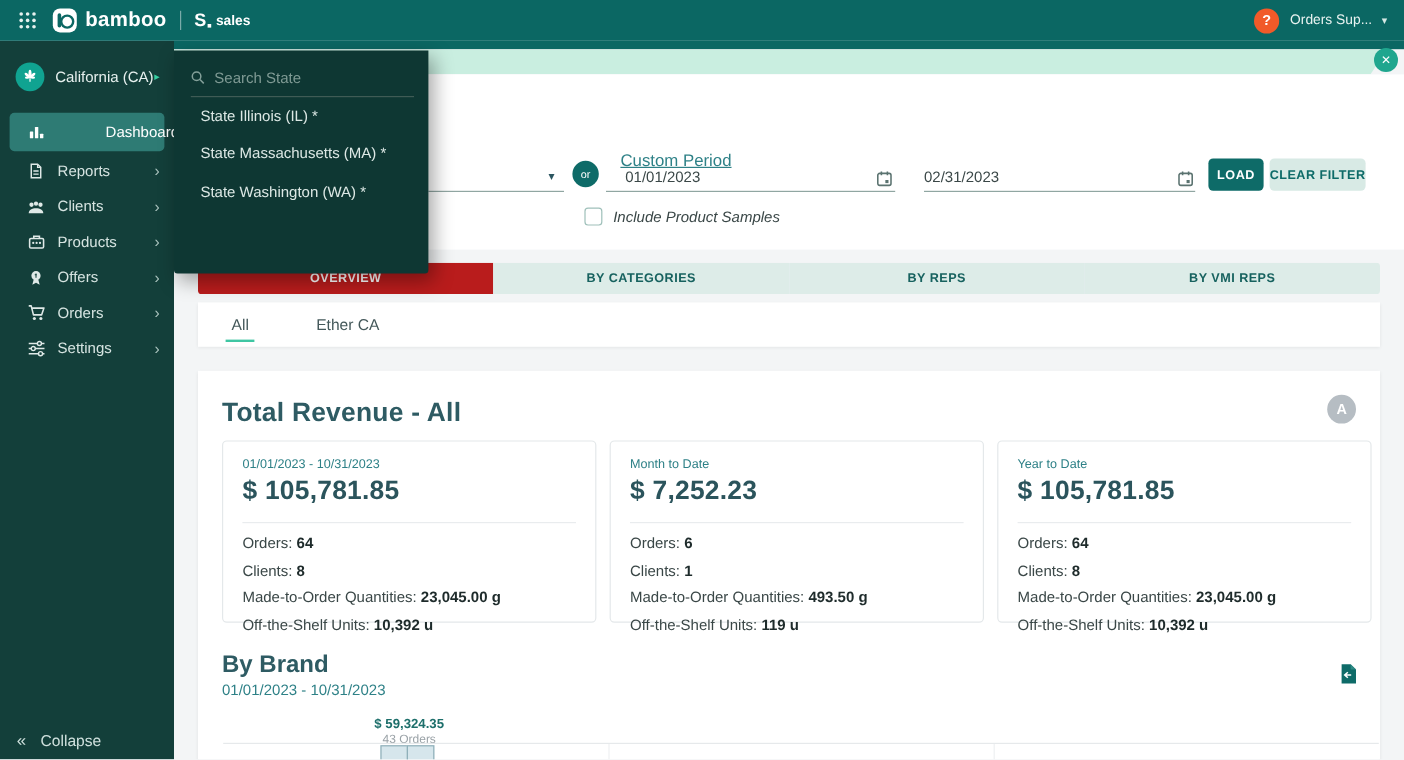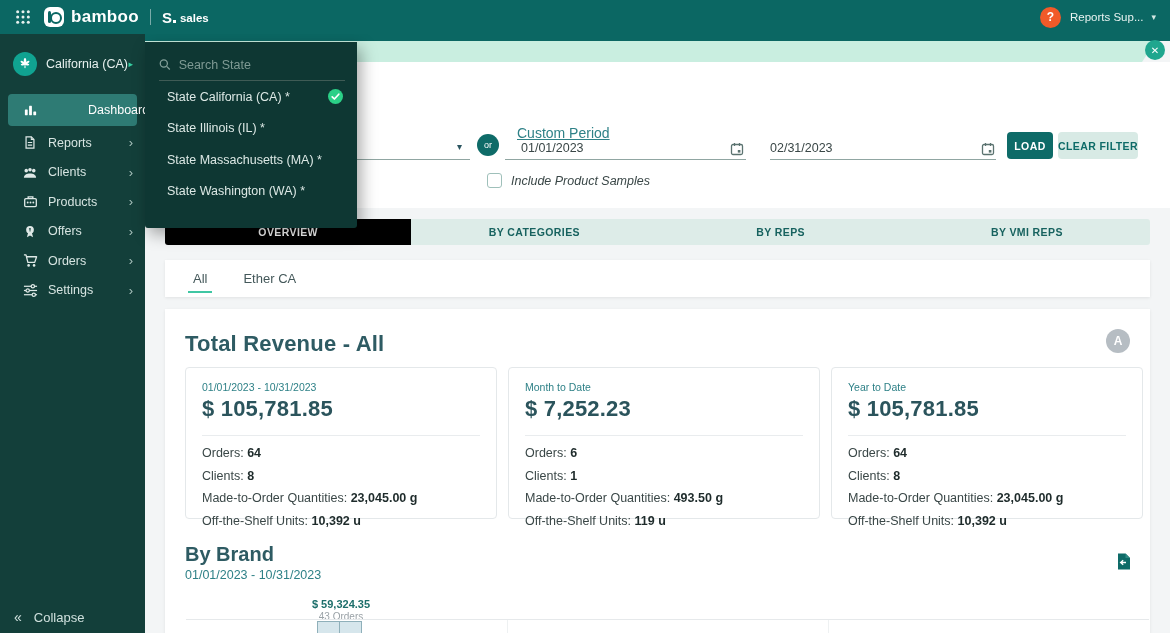--- a/index.html
+++ b/index.html
@@ -76,26 +76,26 @@
                letter-spacing:.4px; cursor:pointer; font-family:inherit; }
   .cb-box { position:absolute; left:342px; top:111px; width:15px; height:15px; border:1.5px solid #9fc0ba;
             border-radius:3px; background:#fff; cursor:pointer; }
   .cb-label { position:absolute; left:366px; top:112px; font-size:12.5px; color:#3a4747;font-style:italic; }
 
   
   .tabs { position:absolute; left:165px; top:219px; width:985px; height:26px; display:flex;
           border-radius:3px; overflow:hidden; }
   .tab { flex:1; display:flex; align-items:center; justify-content:center; font-size:10.5px;
          font-weight:bold; letter-spacing:.4px; background:#ddece8; color:#17625f; cursor:pointer; }
-  .tab.active { background:#000000; color:#fff; }
-
-  
-  .subtab-card { position:absolute; left:165px; top:260px; width:985px; height:37px; background:#fff;
+  .tab.active { background:#b91c1c; color:#fff; }
+
+  
+  .subtab-card { position:absolute; left:165px; top:252px; width:985px; height:37px; background:#fff;
                  box-shadow:0 1px 3px rgba(0,0,0,.08); display:flex; align-items:center;
-                 padding:0 28px; gap:36px; }
+                 padding:0 28px; gap:56px; }
   .subtab { font-size:13px; color:#44585a; height:100%; display:flex; align-items:center;
             position:relative; cursor:pointer; }
   .subtab.active::after { content:""; position:absolute; left:-5px; right:-5px; bottom:4px;
                           height:2px; background:#3fc6a3; }
 
   
   .main-card { position:absolute; left:165px; top:309px; width:985px; height:332px; background:#fff;
                box-shadow:0 1px 3px rgba(0,0,0,.08); }
   .rev-title { position:absolute; left:20px; top:22px; font-size:22px; color:#2e5b63; letter-spacing:.2px; }
   .a-badge { position:absolute; left:941px; top:20px; width:24px; height:24px; border-radius:50%;
@@ -158,21 +158,21 @@
     <div class="logo-mark"></div>
     <div class="logo-text">bamboo</div>
     <div class="top-divider"></div>
     <div class="sales-logo">
       <span class="sales-s">S</span>
       <span class="sales-sub"></span>
       <span class="sales-word">sales</span>
     </div>
     <div class="top-user">
       <div class="avatar">?</div>
-      <span class="user-name">Reports Sup...</span>
+      <span class="user-name">Orders Sup...</span>
       <span class="user-caret">▾</span>
     </div>
   </header>
 
   <aside class="sidebar">
     <div class="state-row">
       <div class="leaf-circle">
         <svg width="18" height="18" viewBox="0 0 24 24">
           <g fill="#ffffff" transform="translate(12,12.5)">
             <ellipse cx="0" cy="-4" rx="1.7" ry="4.4"></ellipse>
@@ -400,29 +400,20 @@
 
   <div class="state-dd">
     <div class="dd-search">
       <svg width="13" height="13" viewBox="0 0 14 14">
         <circle cx="5.8" cy="5.8" r="4.3" fill="none" stroke="#84a09a" stroke-width="1.5"></circle>
         <line x1="9.2" y1="9.2" x2="13" y2="13" stroke="#84a09a" stroke-width="1.5"></line>
       </svg>
       <input type="text" placeholder="Search State" style="">
     </div>
     <div class="dd-opt">
-      <span>State California (CA) *</span>
-      <span class="dd-check">
-        <svg width="15" height="15" viewBox="0 0 15 15">
-          <circle cx="7.5" cy="7.5" r="7.5" fill="#2bd087"></circle>
-          <path d="M4.2 7.8l2.2 2.2 4.4-4.8" fill="none" stroke="#ffffff" stroke-width="1.7" stroke-linecap="round" stroke-linejoin="round"></path>
-        </svg>
-      </span>
-    </div>
-    <div class="dd-opt">
       <span>State Illinois (IL) *</span>
     </div>
     <div class="dd-opt">
       <span>State Massachusetts (MA) *</span>
     </div>
     <div class="dd-opt">
       <span>State Washington (WA) *</span>
     </div>
   </div>
 

